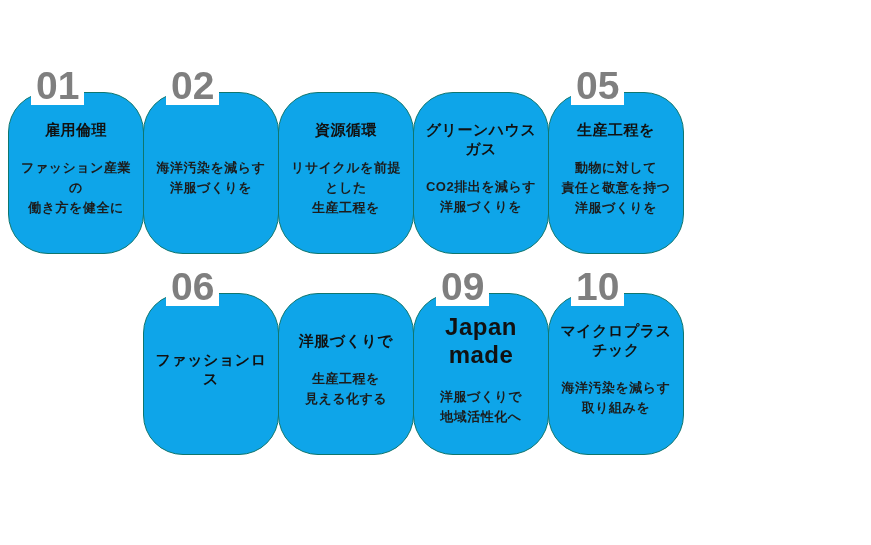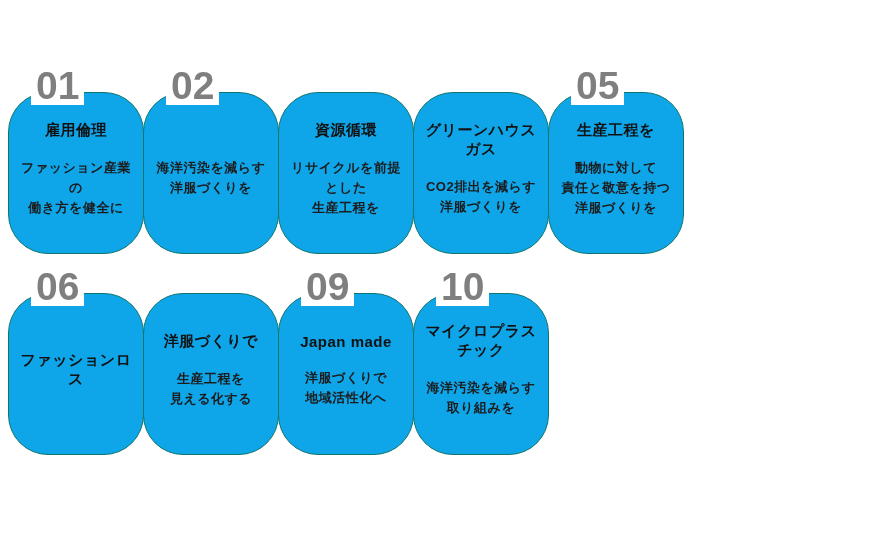--- a/index.html
+++ b/index.html
@@ -17,20 +17,21 @@
   .grid {
     position: absolute;
     left: 8px;
     top: 92px;
   }
   .row {
     display: flex;
   }
   .row + .row {
     margin-top: 39px;
+    justify-content: flex-end;
   }
   .card {
     position: relative;
     box-sizing: border-box;
     width: 136px;
     height: 162px;
     border: 1px solid #0f766e;
     border-radius: 40px;
     background: #0ea5e9;
   }
@@ -59,21 +60,21 @@
     padding: 0 6px 8px 6px;
     box-sizing: border-box;
   }
   .title {
     font-size: 15px;
     font-weight: 700;
     color: #111111;
     letter-spacing: 0.5px;
   }
   .title.latin {
-    font-size: 15px;
+    font-size: 24px;
     letter-spacing: 0.5px;
   }
   .desc {
     margin-top: 18px;
     font-size: 13px;
     font-weight: 600;
     color: #1c1c1c;
     line-height: 20px;
     white-space: pre-line;
     letter-spacing: 0.5px;

